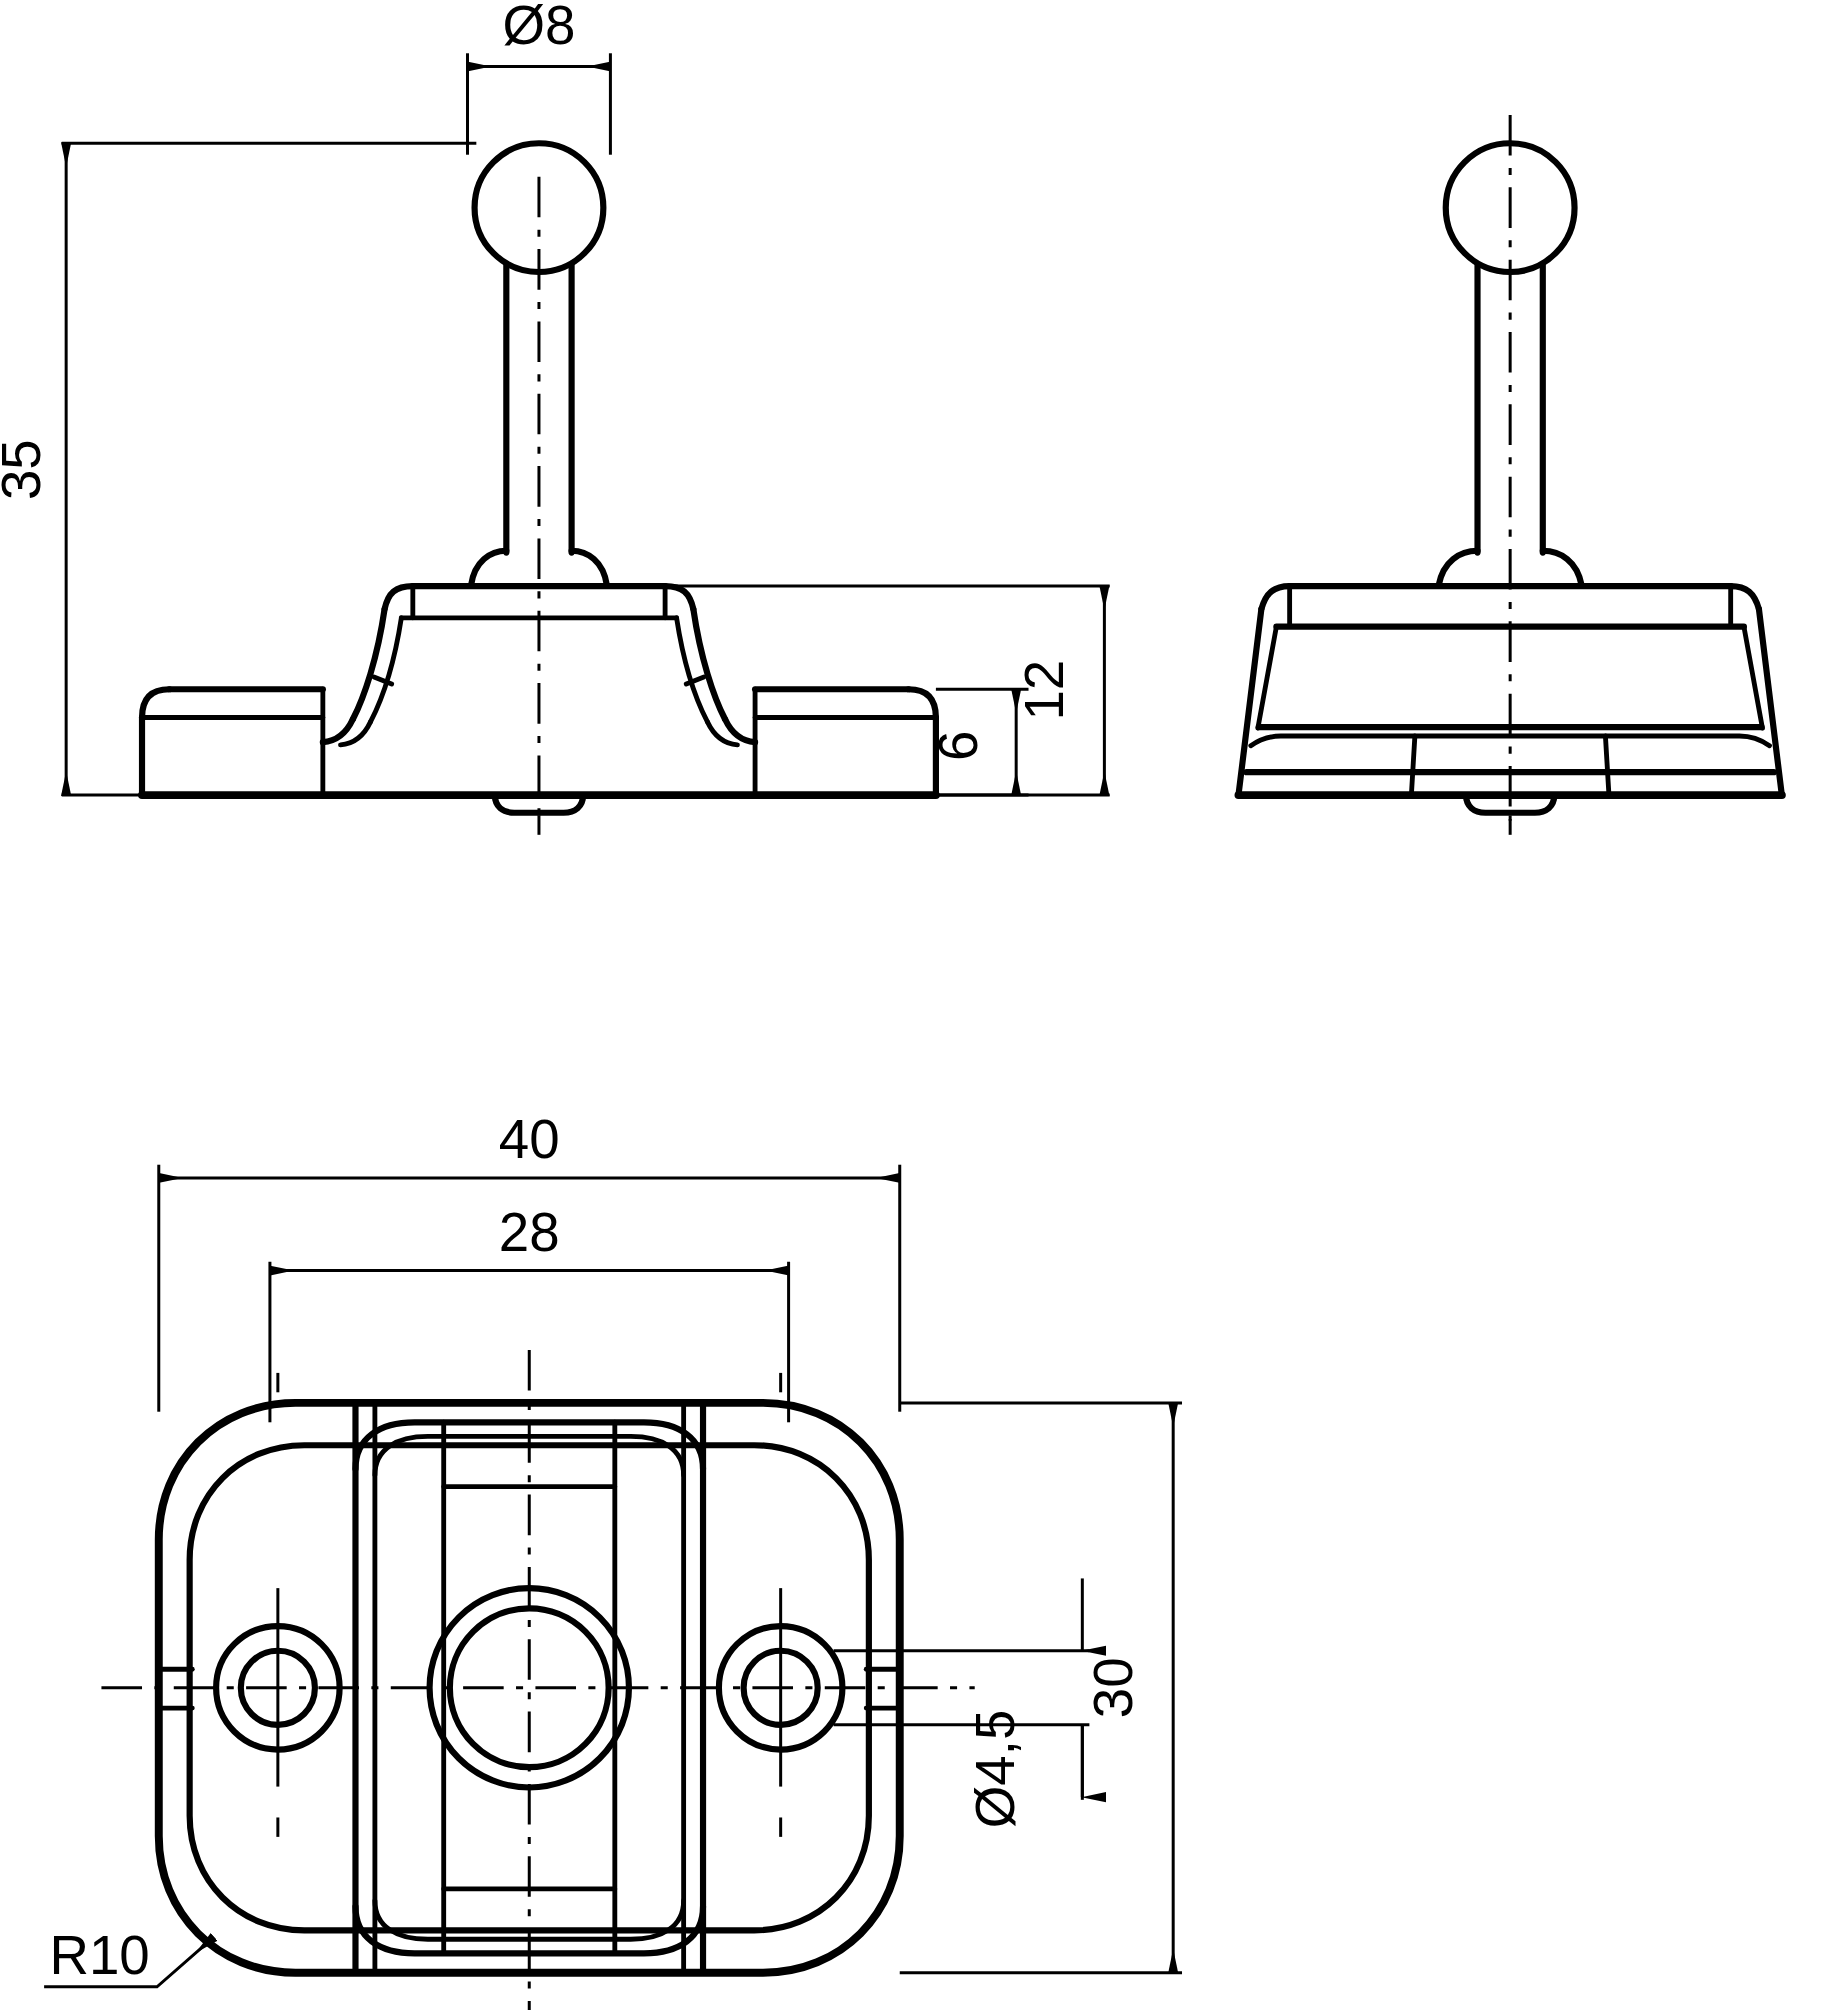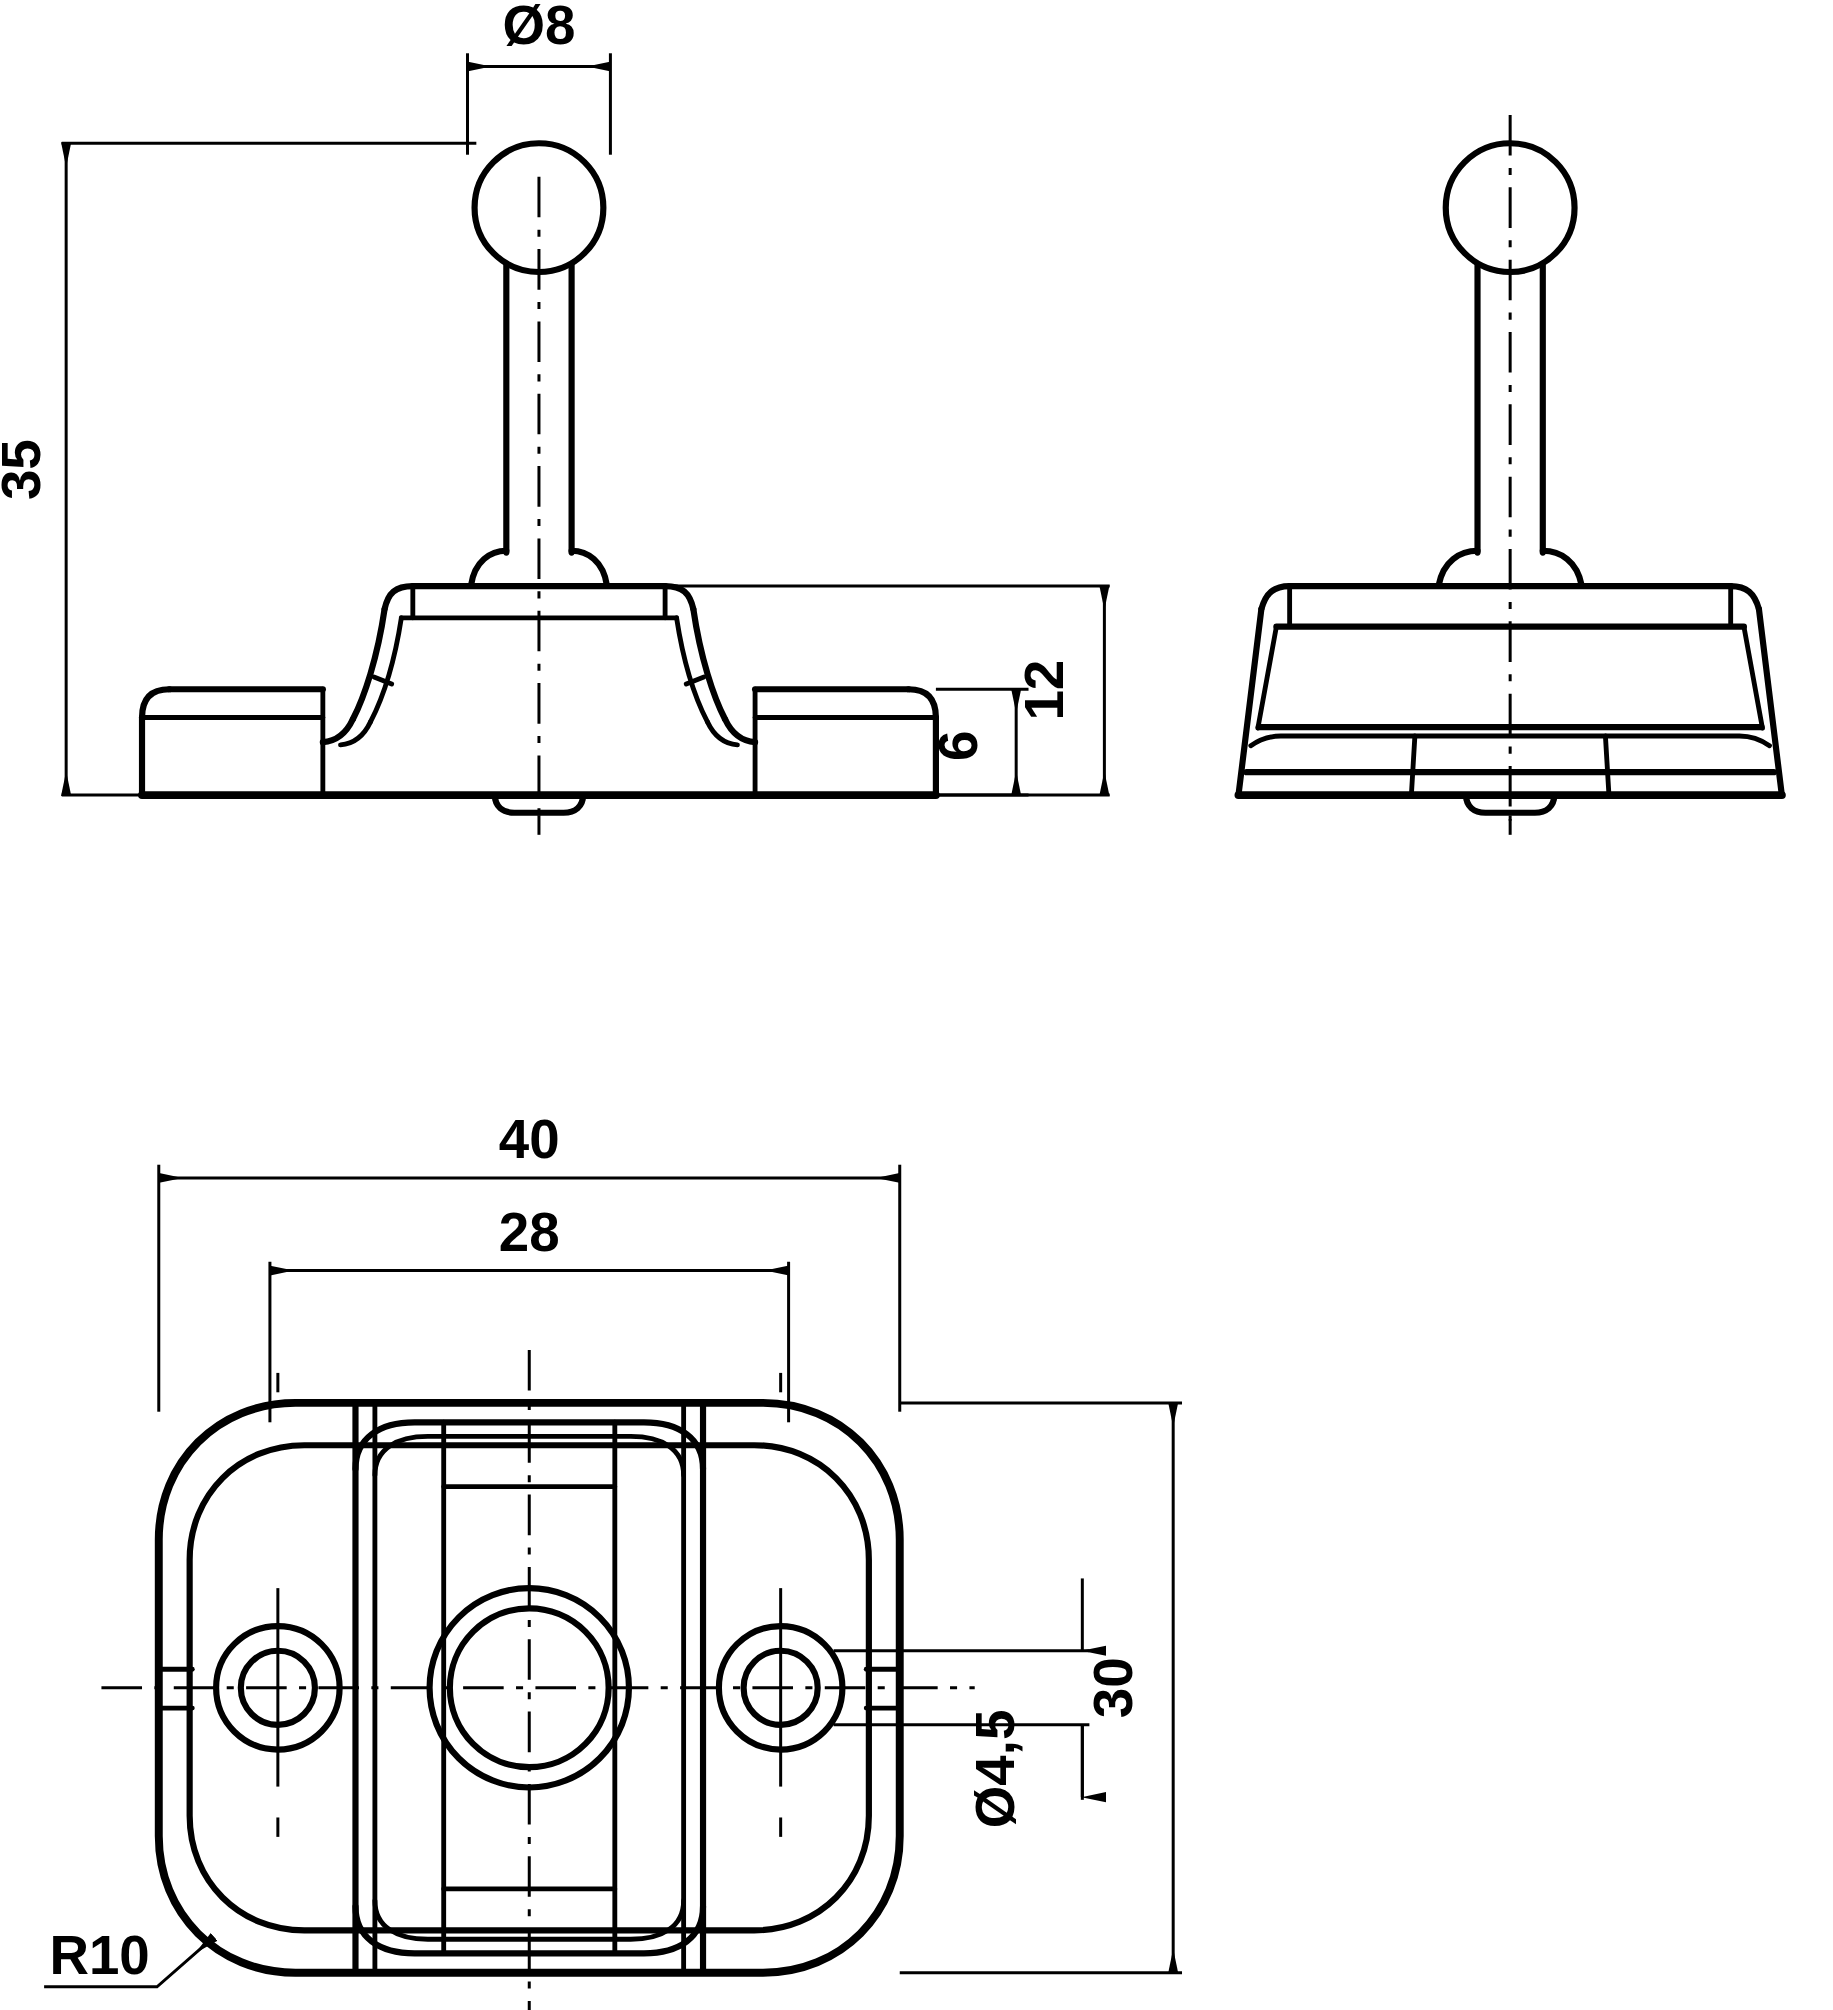--- a/index.html
+++ b/index.html
@@ -11,21 +11,20 @@
     width: 1833px;
     height: 2011px;
     font-family: "Liberation Sans", sans-serif;
     overflow: hidden;
   }
   #drawing-root {
     position: relative;
     width: 1833px;
     height: 1893px;
     background: #ffffff;
-    font-weight: bold;
   }
   svg.sheet {
     display: block;
     width: 1833px;
     height: 2011px;
   }
   .obj {
     fill: none;
     stroke: #000000;
     stroke-width: 7;

